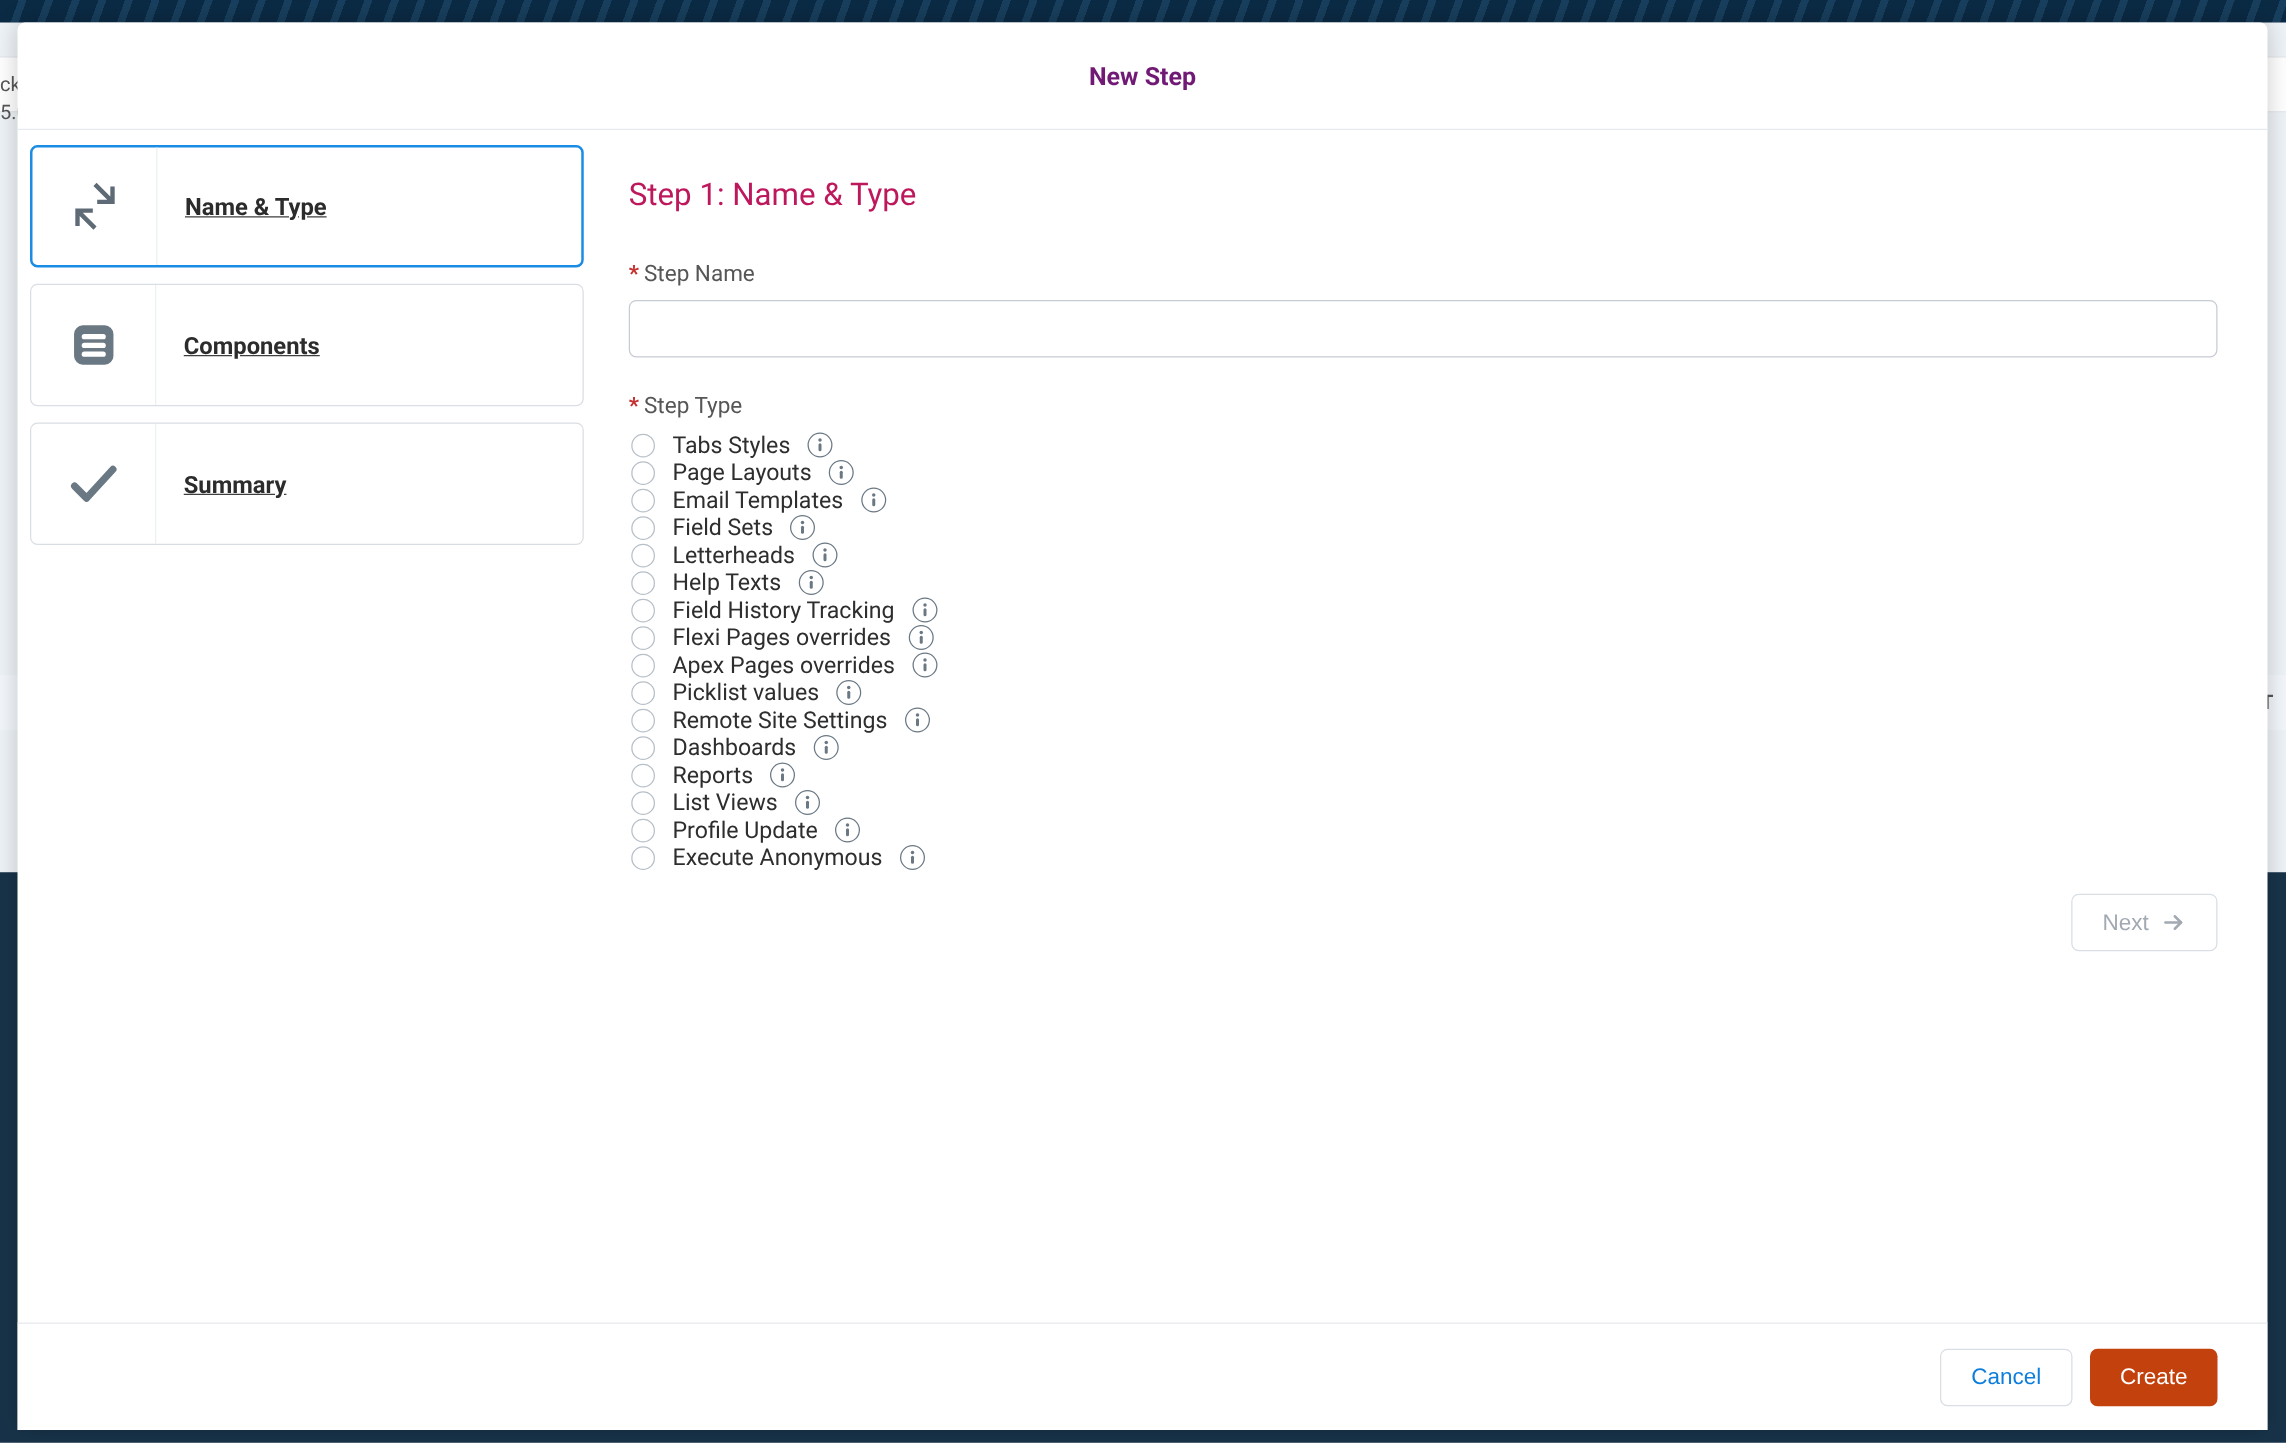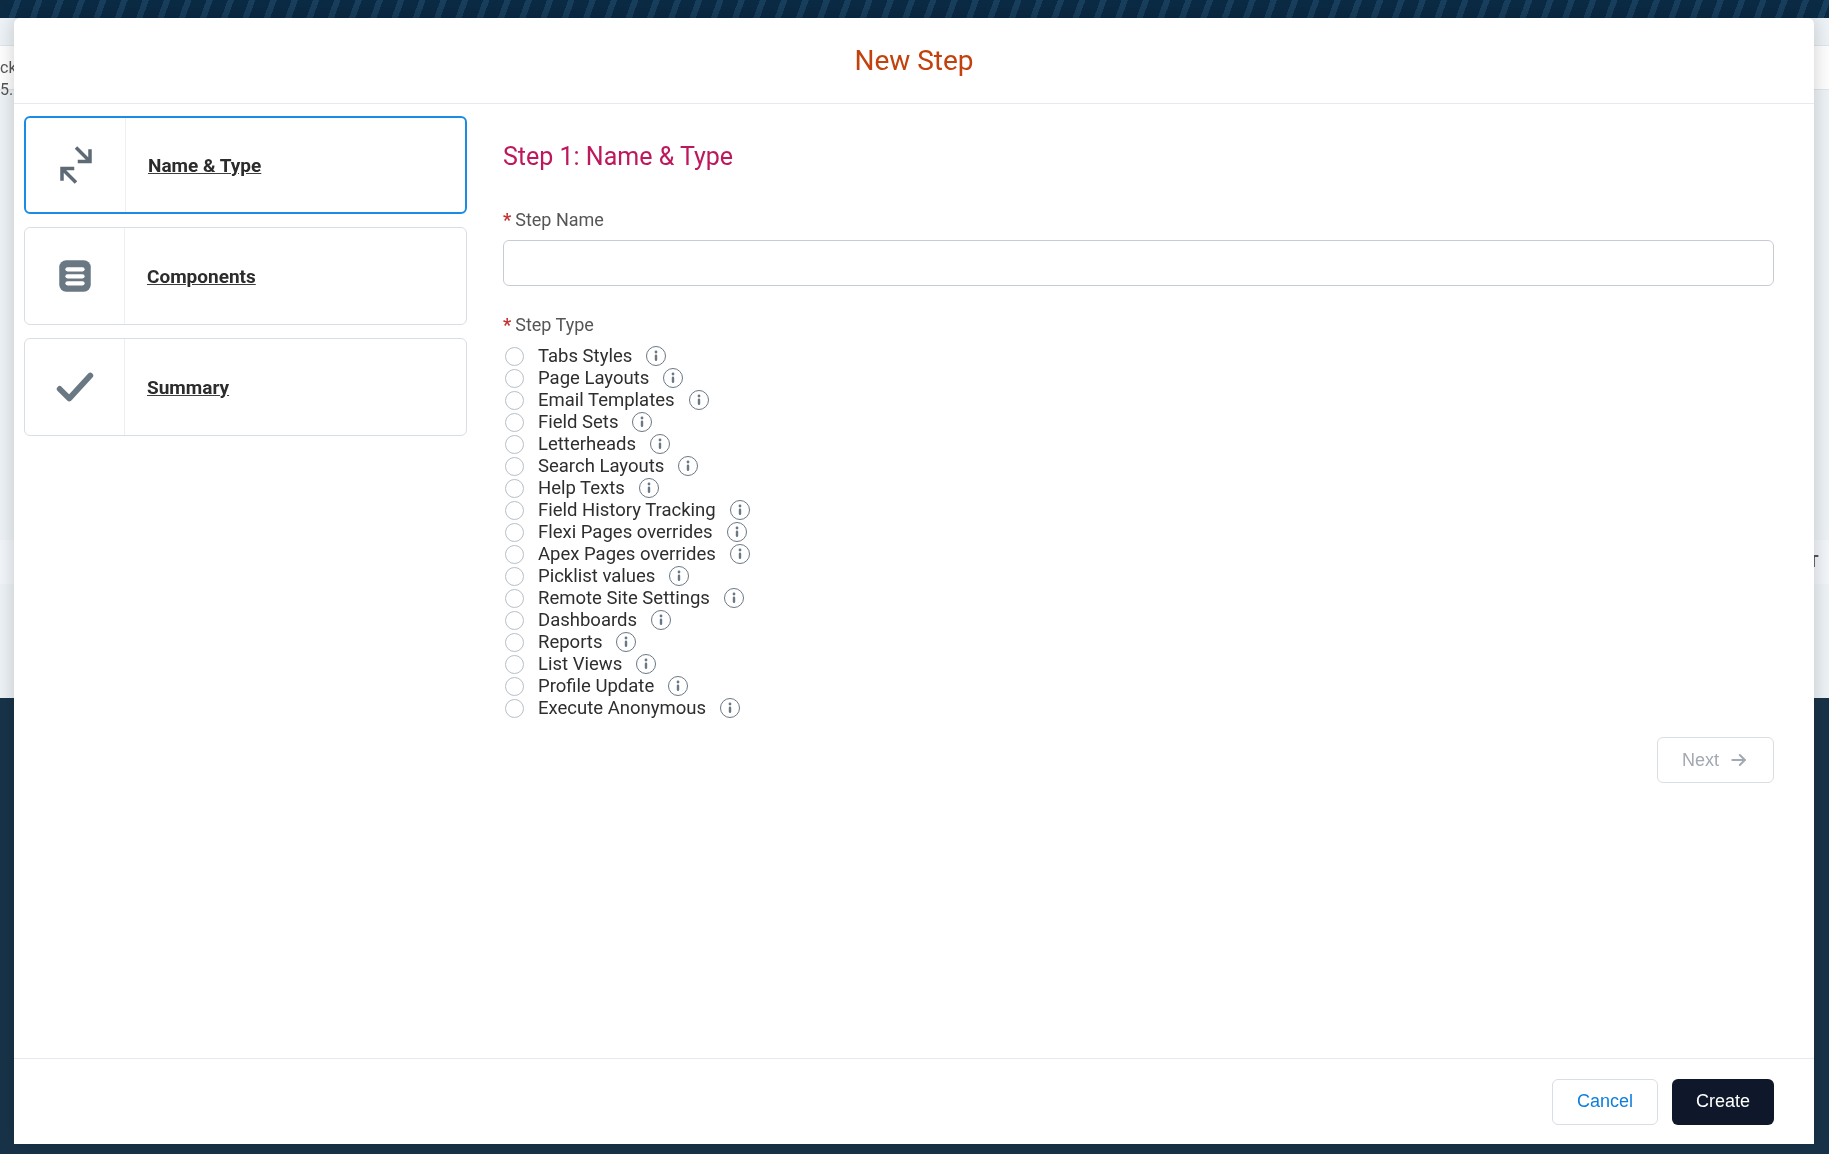--- a/index.html
+++ b/index.html
@@ -9,21 +9,21 @@
     background: repeating-linear-gradient(110deg,#0b2a44 0 14px,#183f5d 14px 20px); }
   .bg-page { position:absolute; top:18px; left:0; right:0; height:680px; background:#eef3f7; }
   .bg-footer { position:absolute; top:698px; left:0; right:0; bottom:0; background:#183349; }
   .bg-left { position:absolute; top:45px; left:0; width:20px; color:#565656; font-size:16px; }
   .bg-row1 { position:absolute; top:45px; left:0; right:0; height:45px; border-top:1px solid #e1e6eb; border-bottom:1px solid #e1e6eb; background:#fff; display:flex; align-items:center; }
   .bg-headrow { position:absolute; top:540px; left:0; right:0; height:44px; background:#f3f7fb; display:flex; align-items:center; }
   .bg-peek { position:absolute; right:0; width:30px; color:#565656; font-size:16px; }
 
   .modal { position:absolute; top:18px; left:14px; width:1800px; height:1126px; background:#fff; border-radius:6px 6px 0 0; box-shadow:0 0 20px rgba(0,0,0,.2); overflow:hidden; display:flex; flex-direction:column; }
   .modal-header { height:86px; border-bottom:1px solid #e6e9ed; display:flex; align-items:center; justify-content:center; }
-  .modal-header h1 { font-size:28px; font-weight:400; color:#c2410c; margin:0; }
+  .modal-header h1 { font-size:20px; font-weight:700; color:#701a75; margin:0; }
   .modal-body { flex:1; display:flex; overflow:hidden; }
   .modal-aside { width:467px; padding:12px 14px 0 10px;text-decoration:underline; }
   .wizard-step { border:1px solid #d9dee4; border-radius:6px; height:98px; display:flex; align-items:center; margin-bottom:13px; cursor:pointer; }
   .wizard-step.active { border:2px solid #1b8ce3; }
   .wizard-step .icon-cell { width:100px; height:100%; display:flex; align-items:center; justify-content:center; border-right:1px solid #eceff3; color:#5e6a75; }
   .wizard-step .label-cell { padding-left:22px; font-size:19px; font-weight:700; color:#2c2c2c; }
   .wizard-step:not(.active) .icon-cell { color:#6a7884; }
 
   .modal-main { flex:1; padding:22px 40px 0 22px; overflow:auto; position:relative; }
   .step-title { font-size:25px; font-weight:400; color:#be185d; margin:16px 0 38px 0; }
@@ -35,21 +35,21 @@
   .radio-item { display:flex; align-items:center; gap:14px; font-size:18.5px; color:#2e2e2e; }
   .radio { width:19px; height:19px; border:1px solid #b7bfc8; border-radius:50%; background:#fff; cursor:pointer; flex-shrink:0; }
   .info-icon { width:20px; height:20px; border:1.5px solid #6a7884; border-radius:50%; display:inline-flex; align-items:center; justify-content:center; color:#6a7884; cursor:pointer; flex-shrink:0; }
   .info-icon svg, .info-icon span { pointer-events:none; }
   .next-row { display:flex; justify-content:flex-end; padding:18px 0 16px 0; }
   .btn { height:46px; padding:0 24px; border-radius:6px; font-size:18px; font-weight:500; display:inline-flex; align-items:center; gap:10px; cursor:pointer; }
   .btn-next { border:1px solid #d9dee4; background:#fff; color:#a2a9b2; }
   .btn-next svg { stroke:#a2a9b2; }
   .modal-footer { height:86px; border-top:1px solid #e6e9ed; display:flex; align-items:center; justify-content:flex-end; gap:14px; padding-right:40px; background:#fff; }
   .btn-cancel { border:1px solid #d9dee4; background:#fff; color:#0d7edb; }
-  .btn-create { border:none; background:#0f172a; color:#fff; cursor:default; }
+  .btn-create { border:none; background:#c2410c; color:#fff; cursor:default; }
 </style>
 </head>
 <body>
 
 <div class="bg-stripes"></div>
 <div class="bg-page"></div>
 <div class="bg-footer"></div>
 <div class="bg-row1"></div>
 <div class="bg-left" style="top:58px;">ck</div>
 <div class="bg-left" style="top:80px;">5.0</div>
@@ -162,30 +162,20 @@
             <span>Letterheads</span>
             <span class="info-icon">
               <svg width="10" height="12" viewBox="0 0 10 12" fill="currentColor">
                 <circle cx="5" cy="2" r="1.4"></circle>
                 <rect x="3.8" y="4.5" width="2.4" height="6.5" rx="1.2"></rect>
               </svg>
             </span>
           </label>
           <label class="radio-item">
             <span class="radio"></span>
-            <span>Search Layouts</span>
-            <span class="info-icon">
-              <svg width="10" height="12" viewBox="0 0 10 12" fill="currentColor">
-                <circle cx="5" cy="2" r="1.4"></circle>
-                <rect x="3.8" y="4.5" width="2.4" height="6.5" rx="1.2"></rect>
-              </svg>
-            </span>
-          </label>
-          <label class="radio-item">
-            <span class="radio"></span>
             <span>Help Texts</span>
             <span class="info-icon">
               <svg width="10" height="12" viewBox="0 0 10 12" fill="currentColor">
                 <circle cx="5" cy="2" r="1.4"></circle>
                 <rect x="3.8" y="4.5" width="2.4" height="6.5" rx="1.2"></rect>
               </svg>
             </span>
           </label>
           <label class="radio-item">
             <span class="radio"></span>

